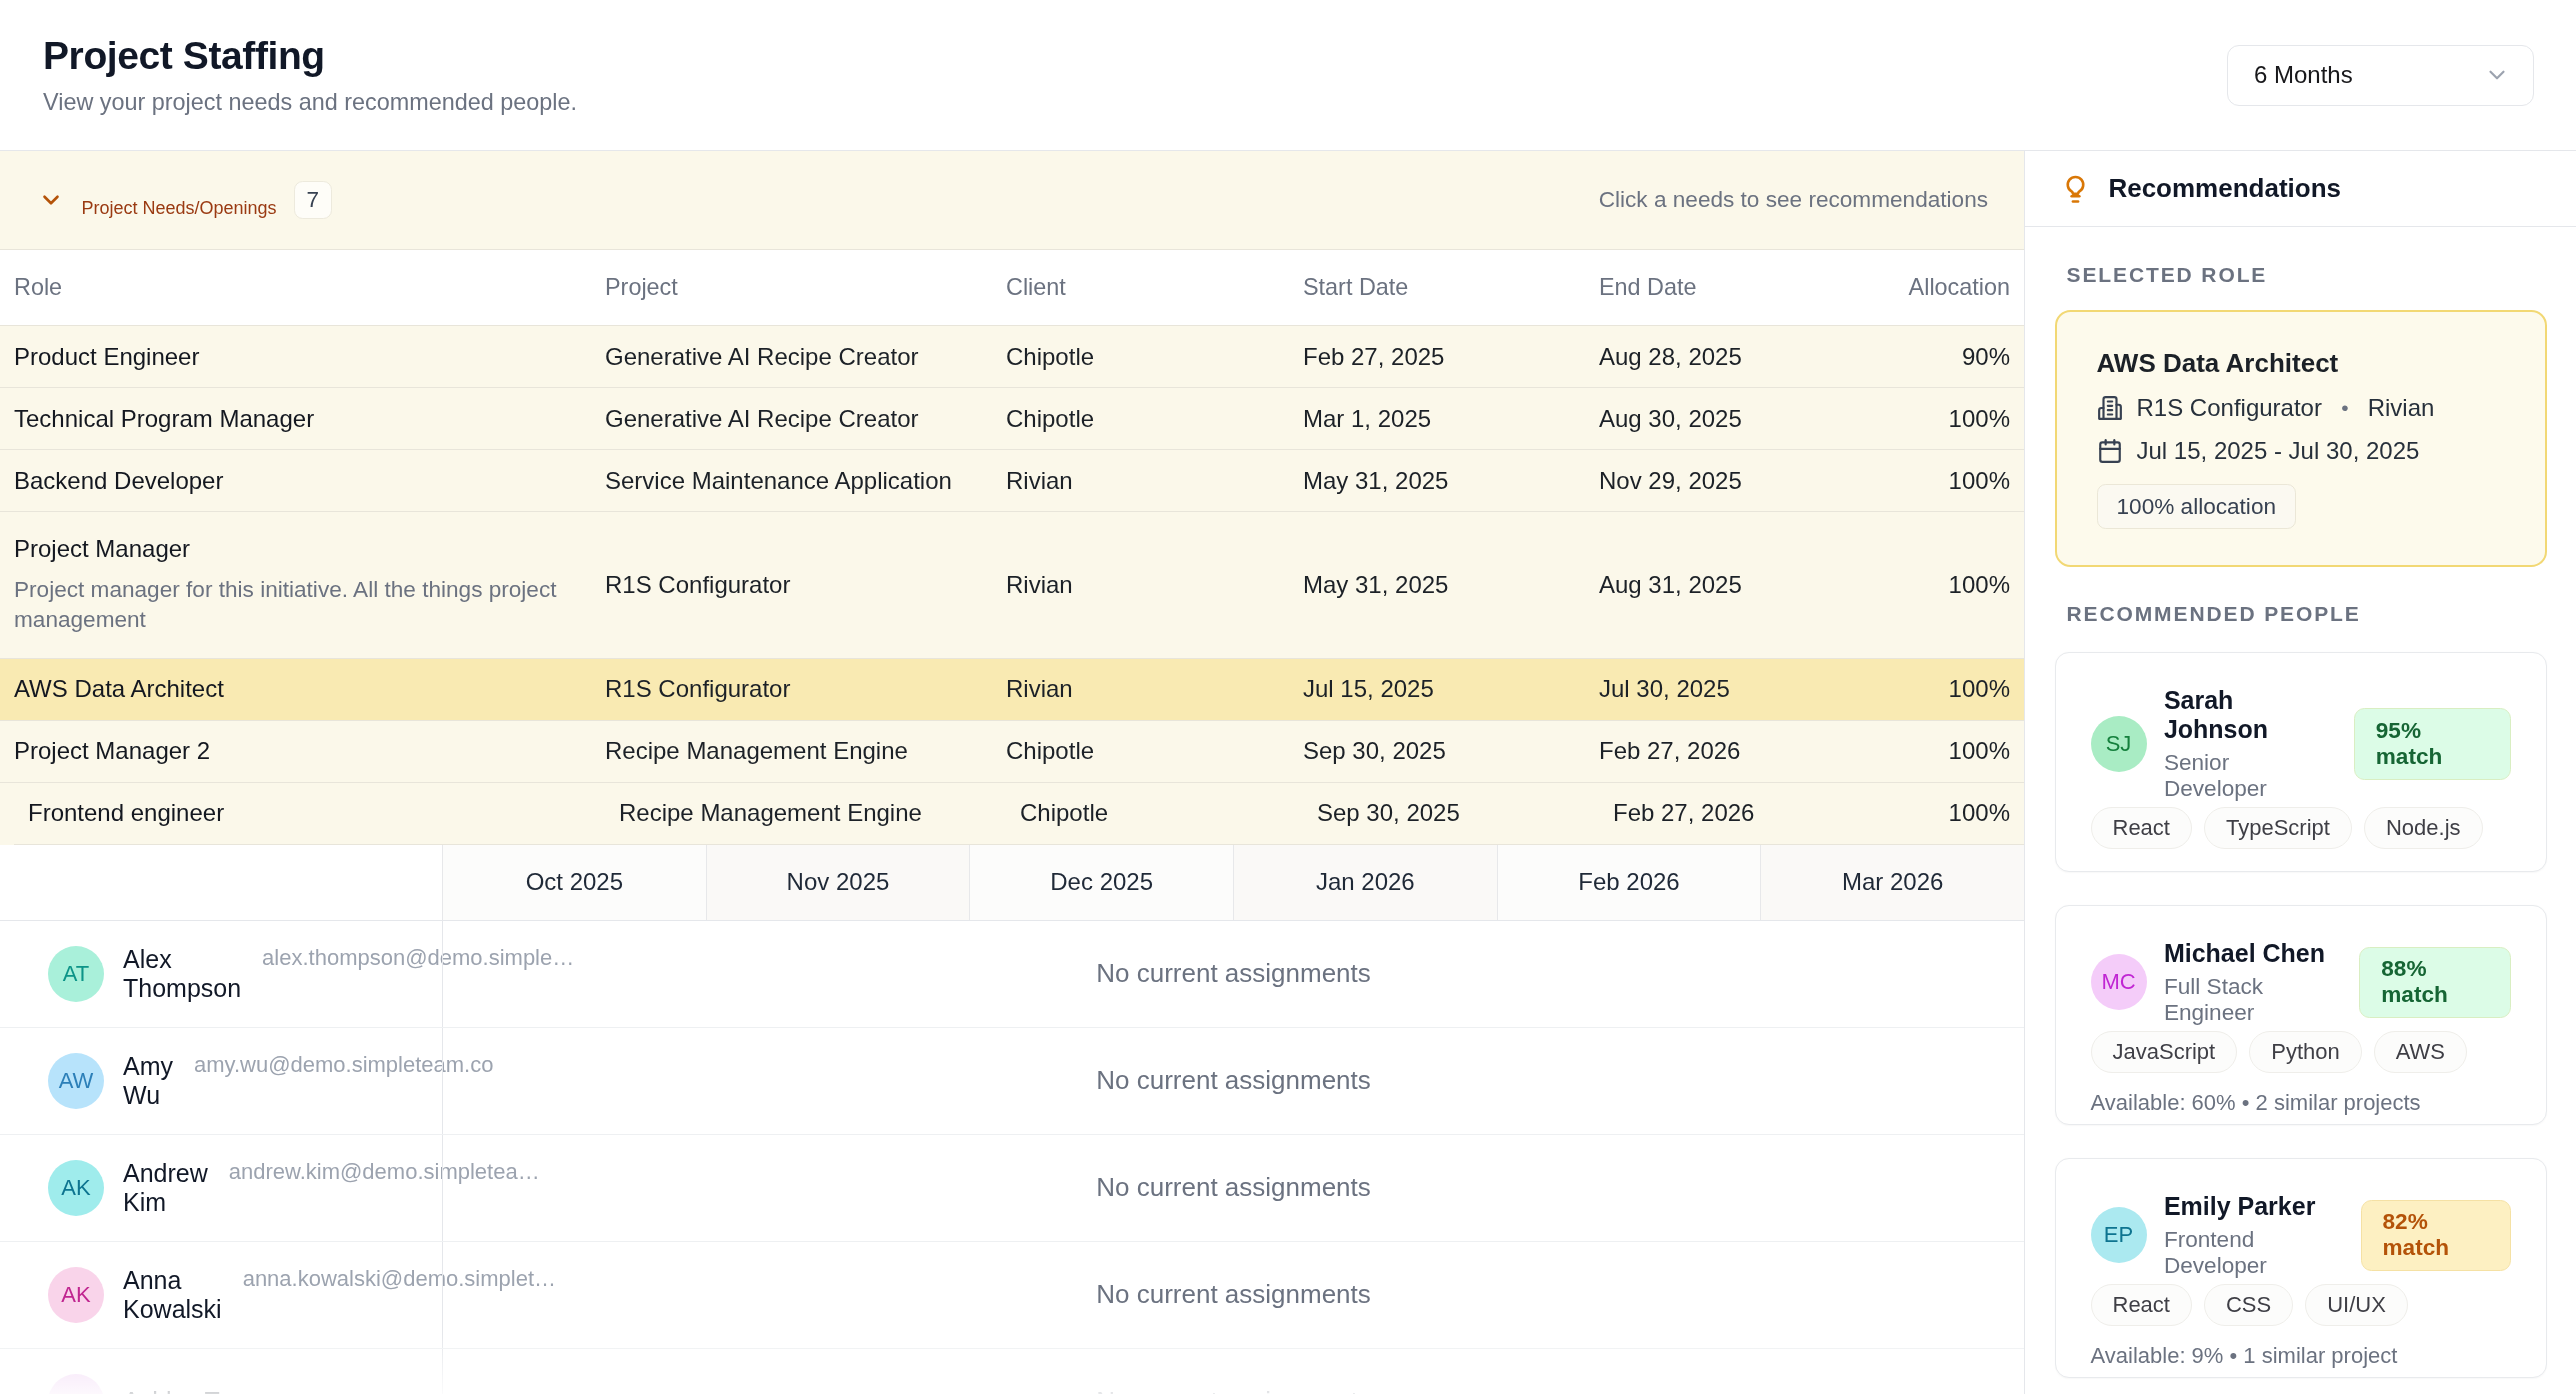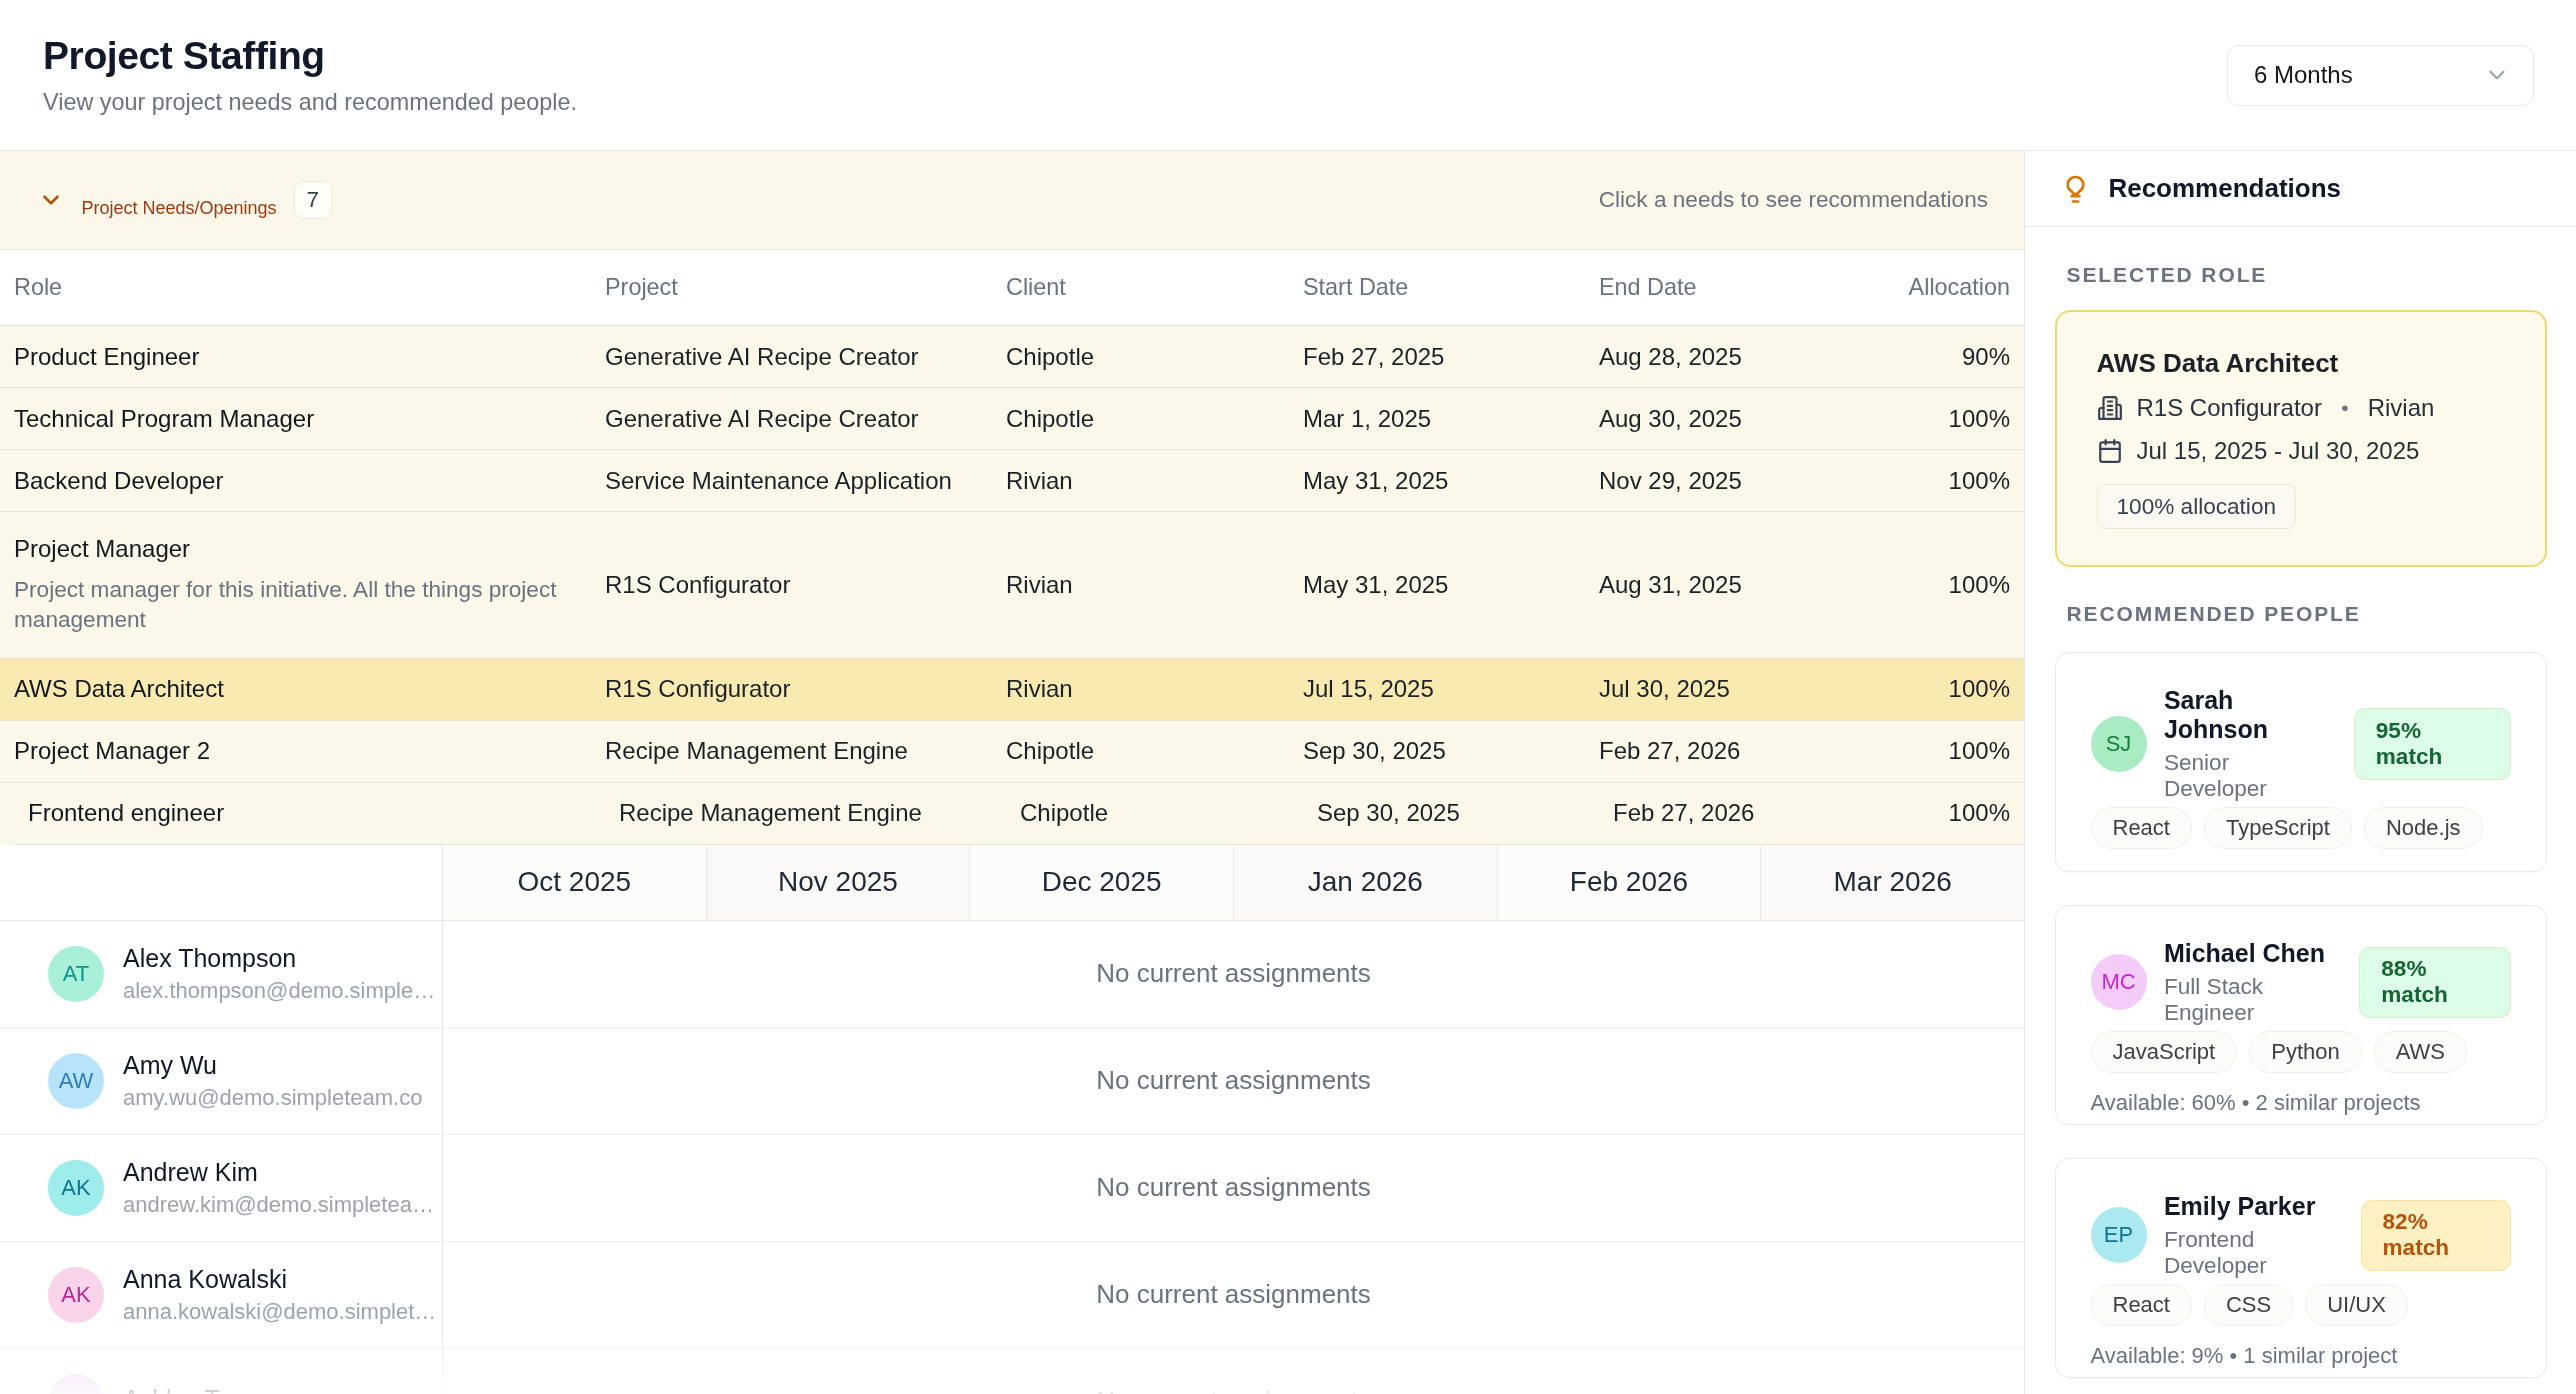--- a/index.html
+++ b/index.html
@@ -44,30 +44,30 @@
   .needs-row:last-of-type { border-bottom:1.7px solid #e8e5da;margin-left:14px; }
   .needs-row .role-name { font-weight:500; color:#141820; }
   .needs-row .al { text-align:right; }
   .needs-row.tall { padding-top:22.6px; padding-bottom:22.6px; }
   .role-desc { display:block; font-size:22.6px; color:#6b7280; max-width:573px; line-height:1.34; margin-top:12px; }
   .needs-row.selected { background:#f9eab2; }
 
   
   .tl-head { display:grid; grid-template-columns:442px repeat(6,1fr); height:76px;
     background:#fcfcfb; border-bottom:1.7px solid #e5e7eb; }
-  .tl-cell { display:flex; align-items:center; justify-content:center; font-size:28px; font-weight:500;
+  .tl-cell { display:flex; align-items:center; justify-content:center; font-size:24px; font-weight:500;
     color:#1f2937; border-left:1.7px solid #e7e8ea; }
   .tl-cell:nth-child(odd) { background:#faf9f7; }
   .tl-spacer { border-left:none !important; background:#fff !important; }
 
   .person-row { display:grid; grid-template-columns:442px 1fr; height:107px; border-bottom:1.7px solid #eef0f2; background:#fff; }
   .person-cell { display:flex; align-items:center; gap:19px; padding-left:48px; }
   .avatar { width:56px; height:56px; border-radius:50%; display:inline-flex; align-items:center;
     justify-content:center; font-size:22px; font-weight:500; flex:0 0 56px; }
-  .pid { display:flex; flex-direction:column; gap:5px; min-width:0; }
+  .pid { display:flex; gap:21px; min-width:0; }
   .pname { font-size:25px; font-weight:500; color:#111827; }
   .pemail { font-size:22px; color:#9ca3af; }
   .assign-cell { display:flex; align-items:center; justify-content:center; border-left:1.7px solid #e5e7eb; }
   .assign-cell span { font-size:26px; color:#6b7280; }
   .fade { position:absolute; left:0; bottom:0; width:2025px; height:61px;
     background:linear-gradient(to bottom, rgba(255,255,255,0), rgba(255,255,255,.85)); pointer-events:none; }
   .leftwrap { position:relative; height:100%; }
 
   
   .rec-head { height:76px; display:flex; align-items:center; gap:17.4px; padding:0 35px;

